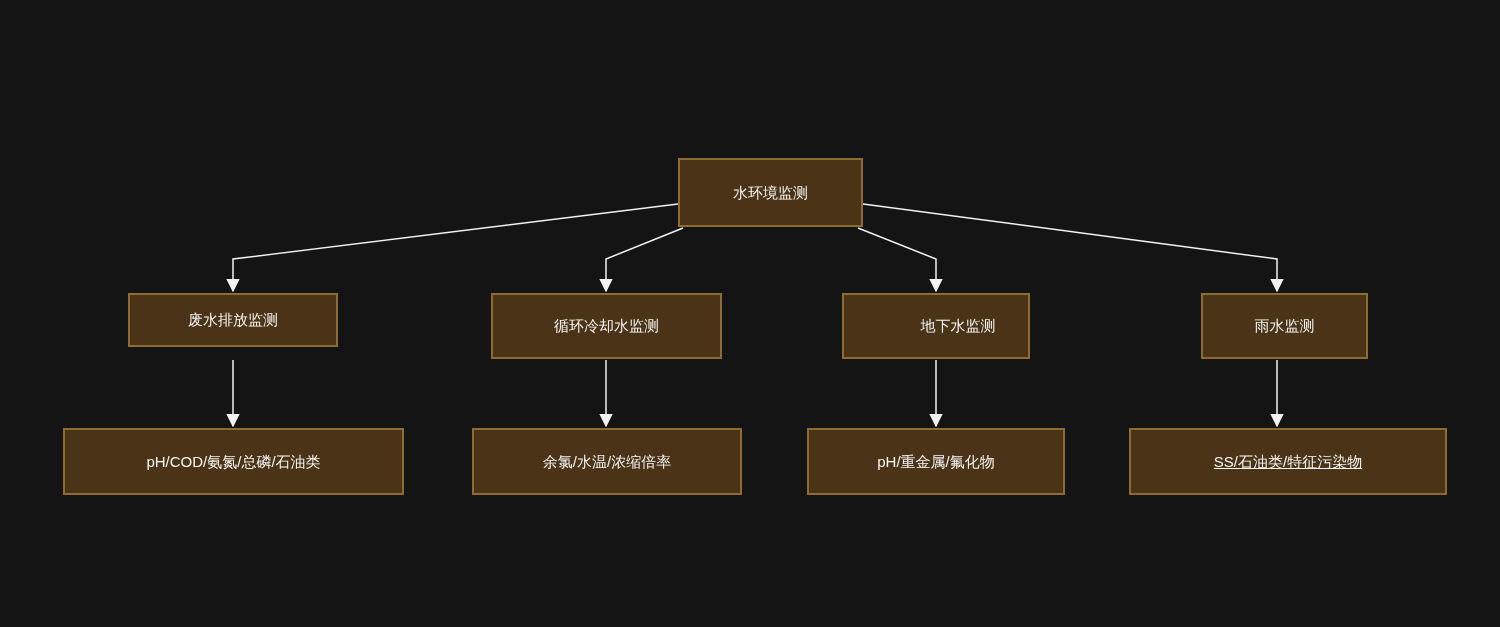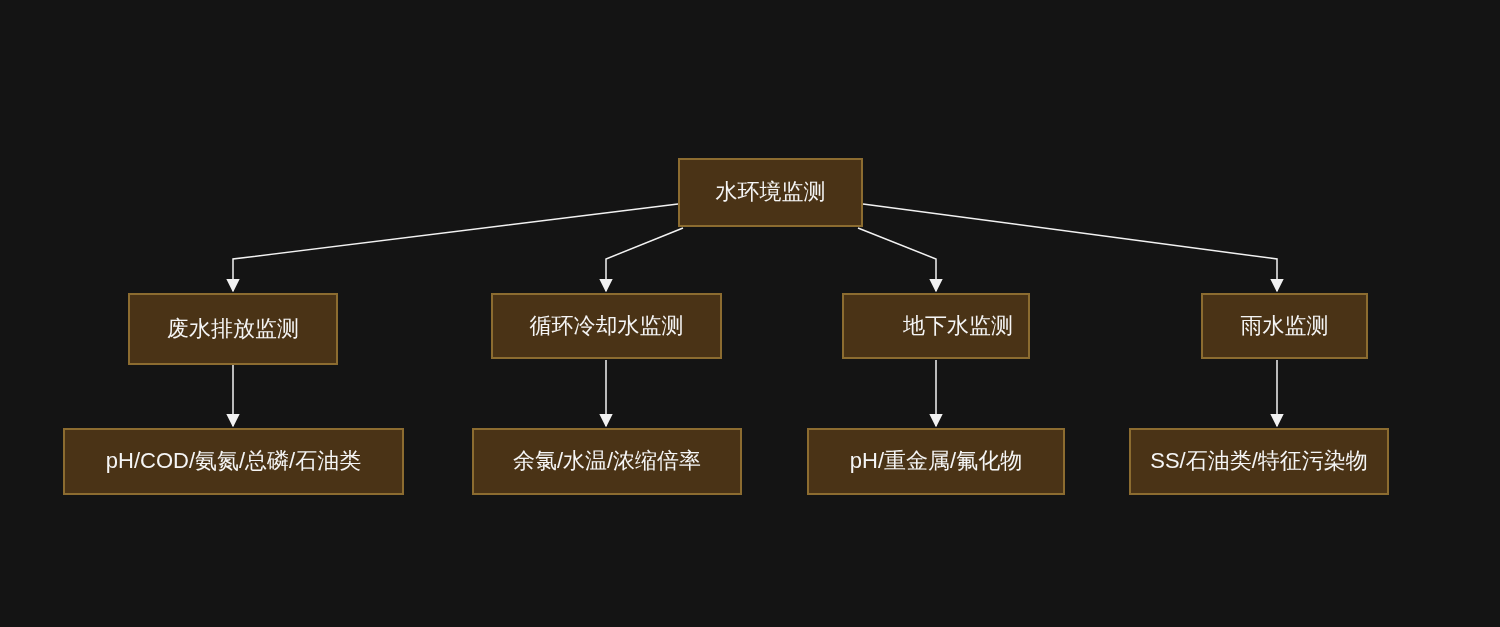--- a/index.html
+++ b/index.html
@@ -39,33 +39,33 @@
   .node {
     position: absolute;
     box-sizing: border-box;
     display: flex;
     align-items: center;
     justify-content: center;
     text-align: center;
     background: var(--node_fill);
     border: 2px solid var(--node_border);
     color: var(--text);
-    font-size: 22px;
+    font-size: 15px;
     line-height: 1.2;
     white-space: nowrap;
   }
   #node-root     { left: 678px;  top: 158px; width: 185px; height: 69px; }
-  #node-branch-0 { left: 128px;  top: 293px; width: 210px; height: 72px; text-align: right; }
+  #node-branch-0 { left: 128px;  top: 293px; width: 210px; height: 54px; text-align: right; }
   #node-branch-1 { left: 491px;  top: 293px; width: 231px; height: 66px; }
   #node-branch-2 { left: 842px;  top: 293px; width: 188px; height: 66px; padding-left: 44px; }
   #node-branch-3 { left: 1193px; top: 293px; width: 167px; height: 66px; margin-left: 8px; }
   #node-leaf-0   { left: 63px;   top: 428px; width: 341px; height: 67px; }
   #node-leaf-1   { left: 472px;  top: 428px; width: 270px; height: 67px; }
   #node-leaf-2   { left: 807px;  top: 428px; width: 258px; height: 67px; }
-  #node-leaf-3   { left: 1129px; top: 428px; width: 260px; height: 67px; }
+  #node-leaf-3   { left: 1129px; top: 428px; width: 318px; height: 67px; text-decoration: underline; }
 </style>
 </head>
 <body>
 
 <div class="canvas">
 
   <svg class="connectors" width="1500" height="627" viewBox="0 0 1500 627">
     <defs>
       <marker id="arrowhead" viewBox="0 0 10 10" refX="9" refY="5" markerWidth="9" markerHeight="9" orient="auto-start-reverse">
         <path class="arrowhead-shape" d="M0,0 L10,5 L0,10 z"></path>

